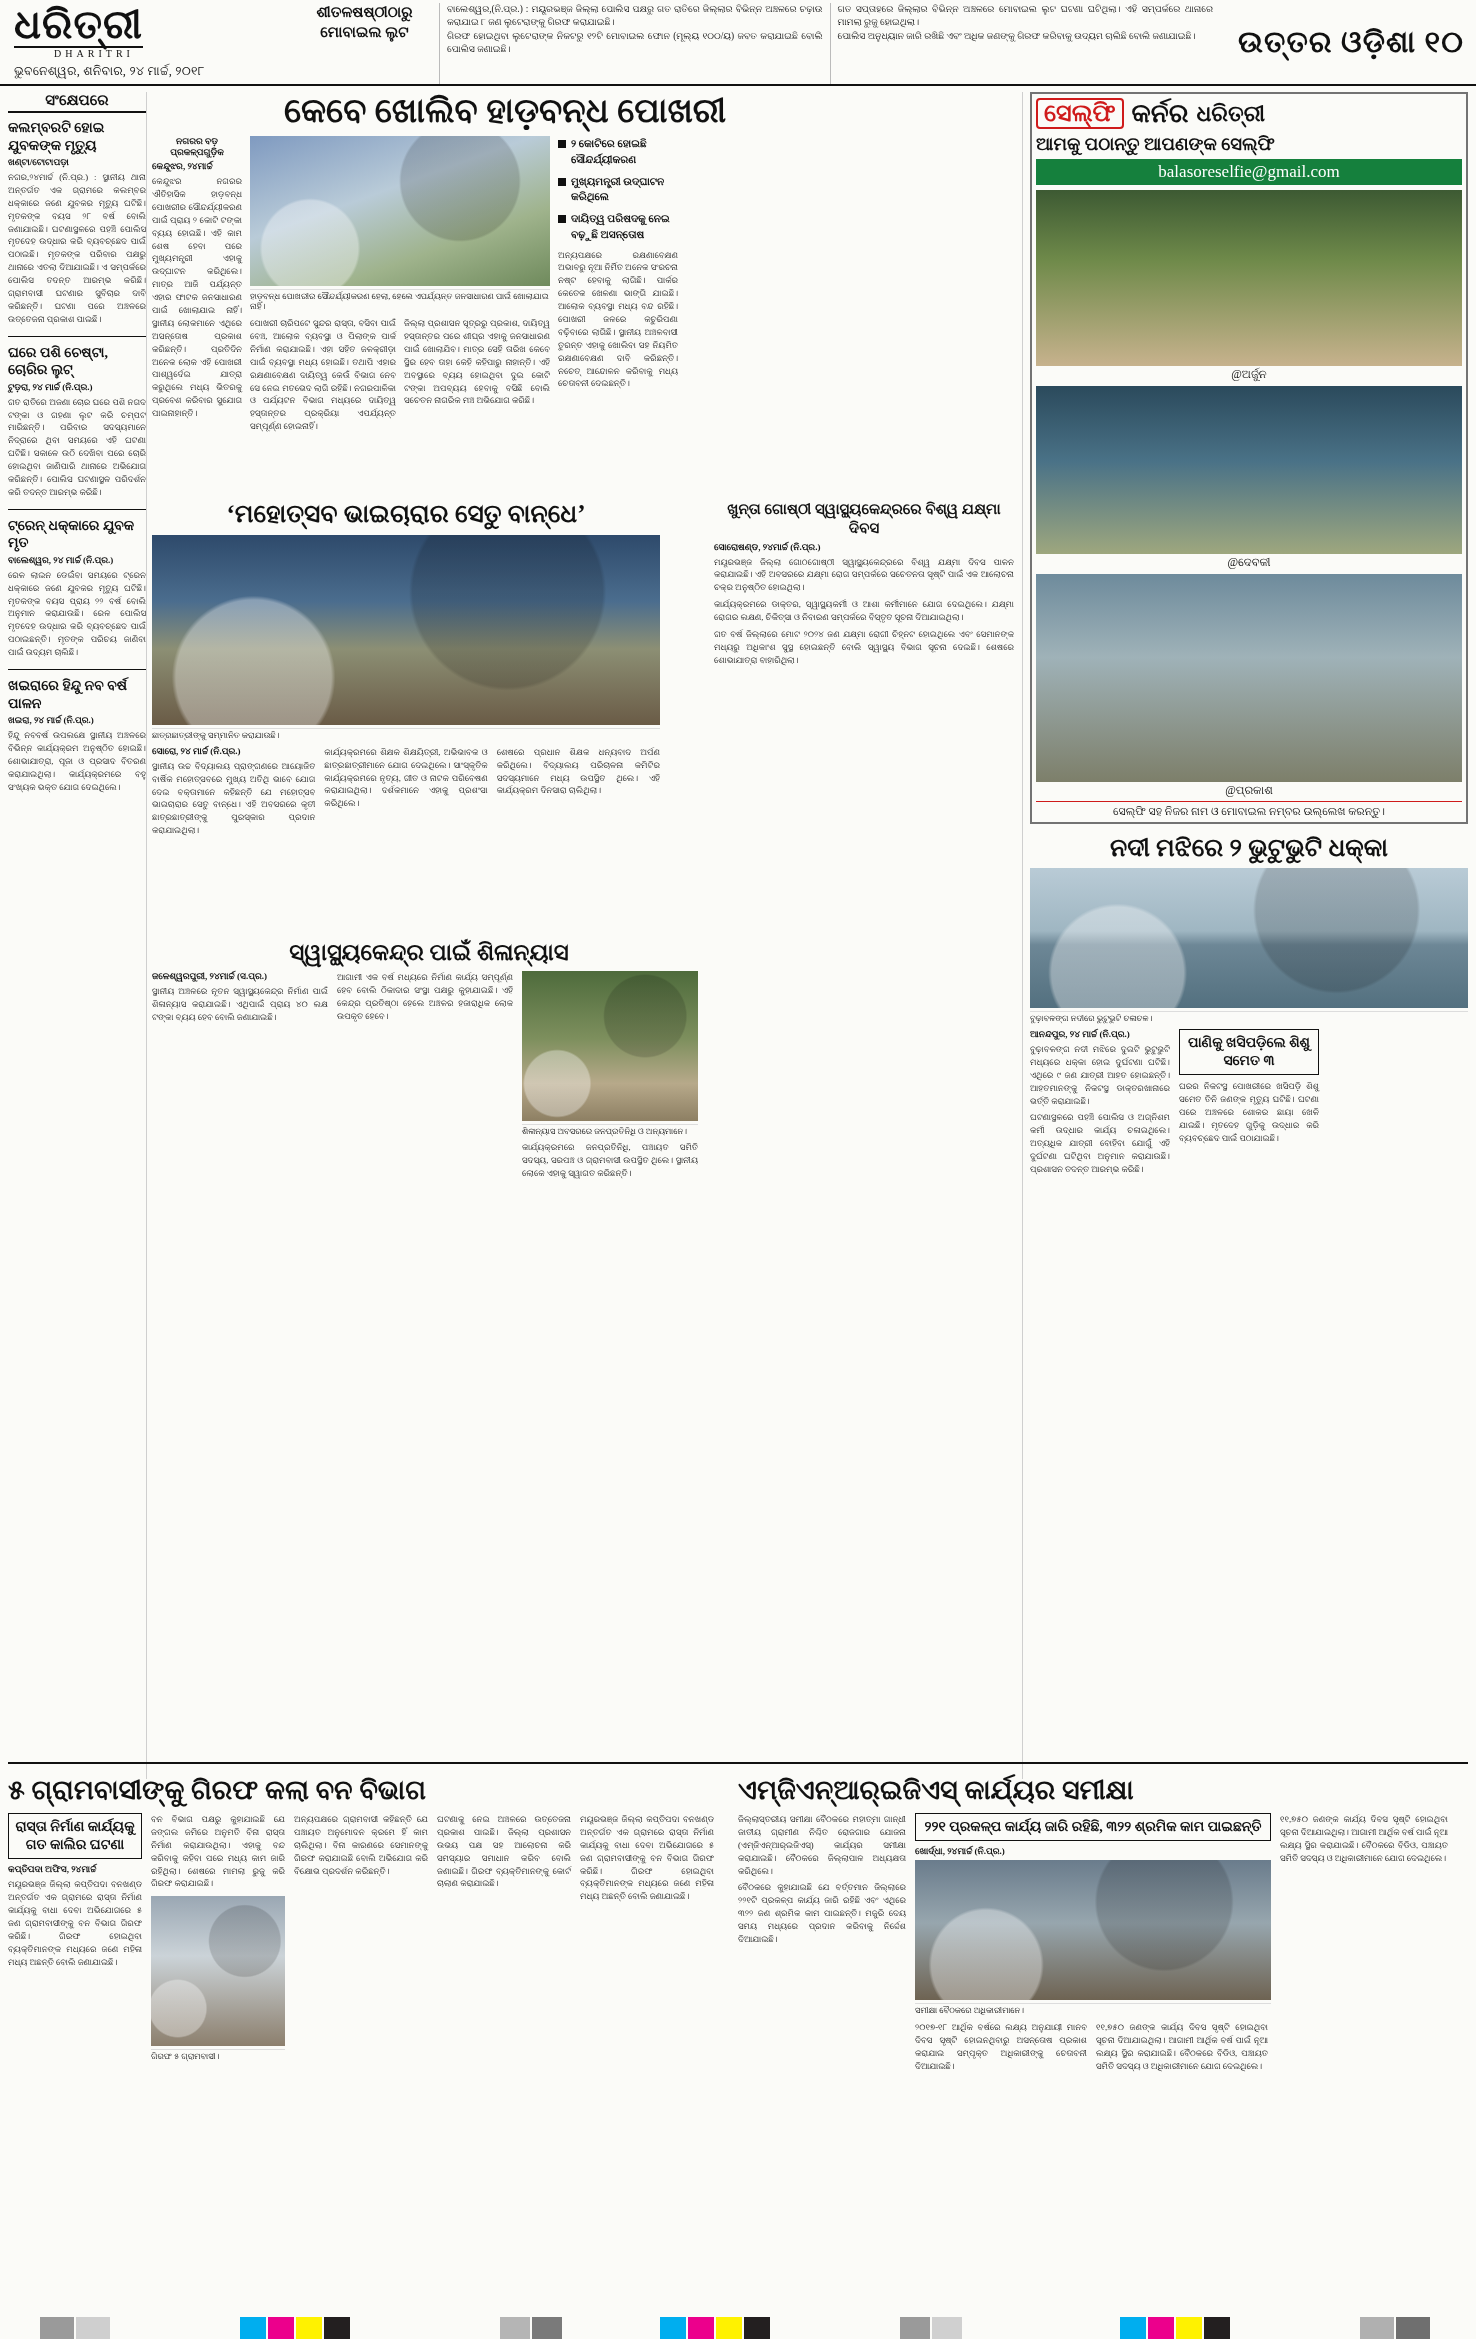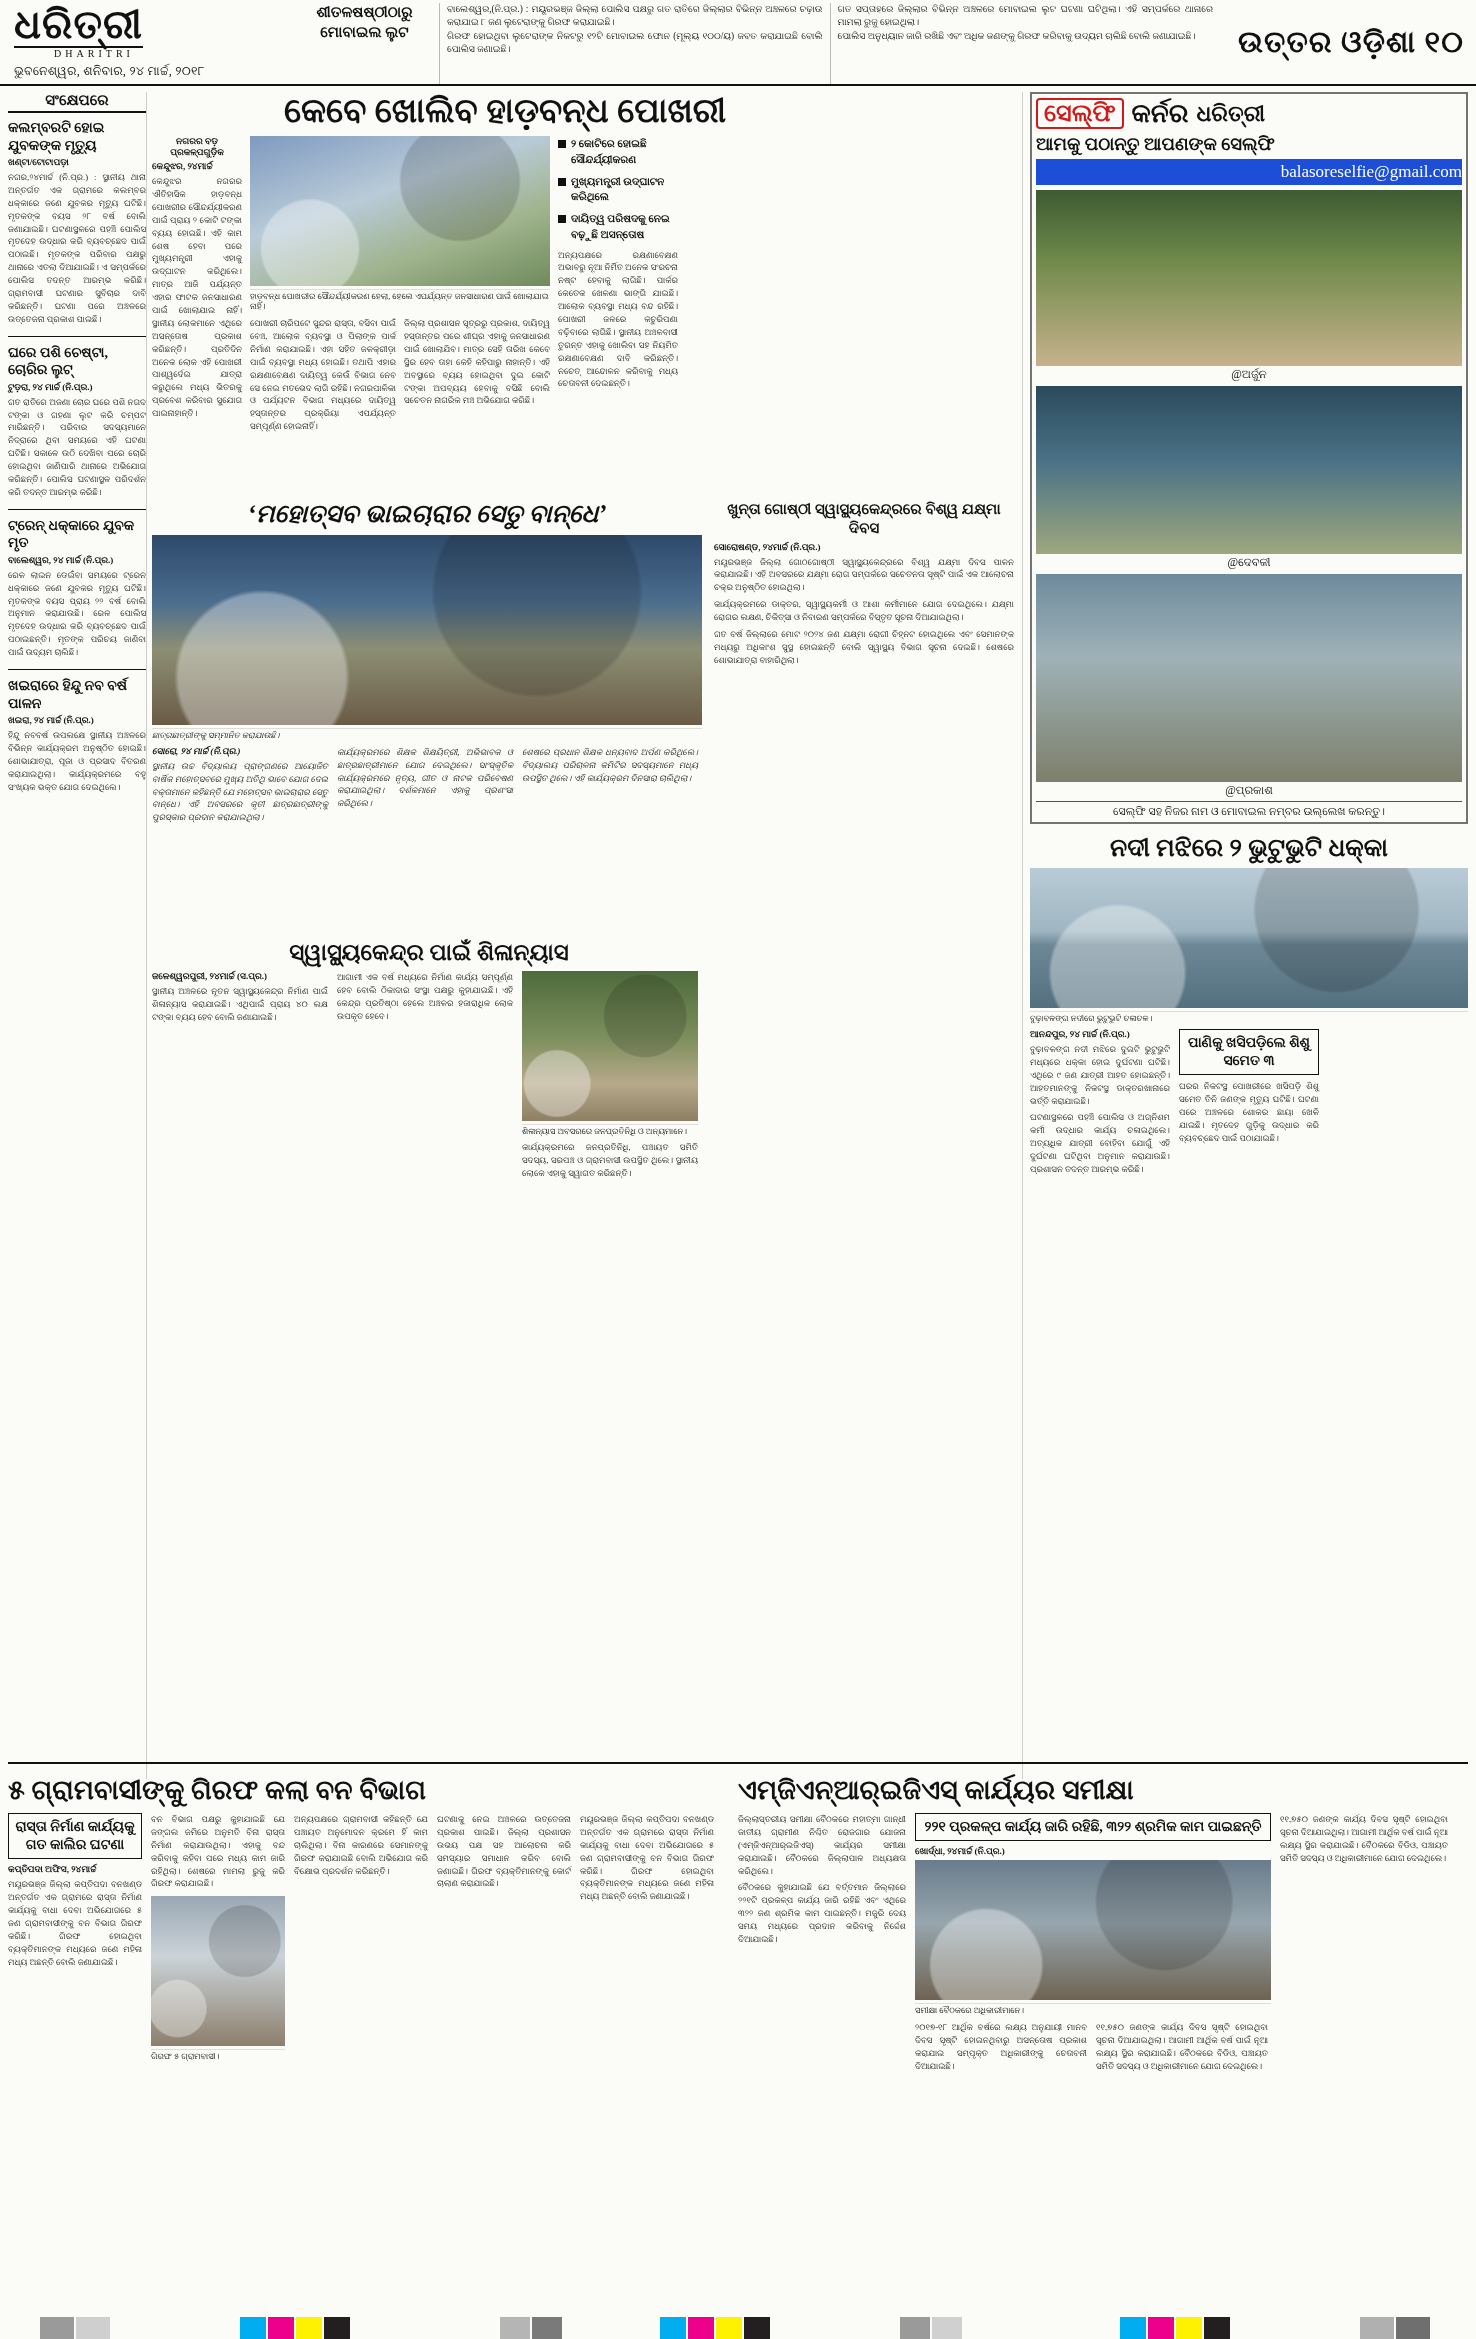--- a/index.html
+++ b/index.html
@@ -77,42 +77,42 @@
       radial-gradient(circle at 20% 75%, rgba(255,255,255,.35) 0 18%, transparent 19%),
       radial-gradient(circle at 70% 30%, rgba(0,0,0,.15) 0 25%, transparent 26%);
   }
   .bullets { font-size:10.5px; line-height:1.5; }
   .bullets div { margin-bottom:6px; padding-left:13px; position:relative; font-weight:bold;}
   .bullets div:before{
     content:""; position:absolute; left:0; top:4px; width:8px; height:8px; background:#111;
   }
 
   
-  .lead2 { position:absolute; left:152px; top:500px; width:550px;font-style:italic; }
+  .lead2 { position:absolute; left:152px; top:500px; width:508px; }
   .lead2-title { font-size:25px; font-weight:bold; text-align:center; line-height:1.15; }
   .photo.stage { height:190px; margin-top:6px;
     background:linear-gradient(180deg,#2e4a6b,#4b6d8e 35%,#8c8f74 60%,#6a5b46);}
 
   
   .lead3 { position:absolute; left:152px; top:940px; width:554px; }
   .lead3-title { font-size:23px; font-weight:bold; text-align:center; line-height:1.15; }
   .photo.stone { height:180px; margin-top:6px;
     background:linear-gradient(180deg,#4e6b3c,#7d8f5d 45%,#b7a98a 75%,#8d7f63);}
 
   
   .right-col { position:absolute; left:1030px; top:92px; width:438px; }
   .adbox { border:2px solid #737373; padding:4px; }
   .ad-top { display:flex; align-items:center; gap:8px; }
   .ad-sel {
     font-size:24px; font-weight:bold; color:#cf1b1b; border:2px solid #cf1b1b;
     padding:0 6px; border-radius:4px;
   }
   .ad-brand { font-size:26px; font-weight:bold; }
   .ad-line { font-size:18px; font-weight:bold; text-align:left; margin:5px 0 4px; }
-  .ad-mail { background:#1d4ed8; color:#fff; text-align:right; font-size:17px; padding:3px 0; }
+  .ad-mail { background:#15803d; color:#fff; text-align:center; font-size:17px; padding:3px 0; }
   .selfie { height:176px; margin-top:5px; position:relative;
     background:linear-gradient(180deg,#3d5a33,#6f8a4a 40%,#c7b28d);}
   .selfie.two { height:168px;
     background:linear-gradient(180deg,#2b4a5c,#4a7287 45%,#9ea77e);}
   .selfie.three { height:208px;
     background:linear-gradient(180deg,#6e8b9c,#9fb2b8 40%,#7d7f6a);}
   .sel-tag { text-align:center; font-size:11.5px; margin:2px 0 4px; }
   .ad-foot { text-align:center; font-size:11px; border-top:1px solid #cf1b1b; padding-top:3px; }
 
   .boat-title { font-size:25px; font-weight:bold; text-align:center; margin:10px 0 5px; }

